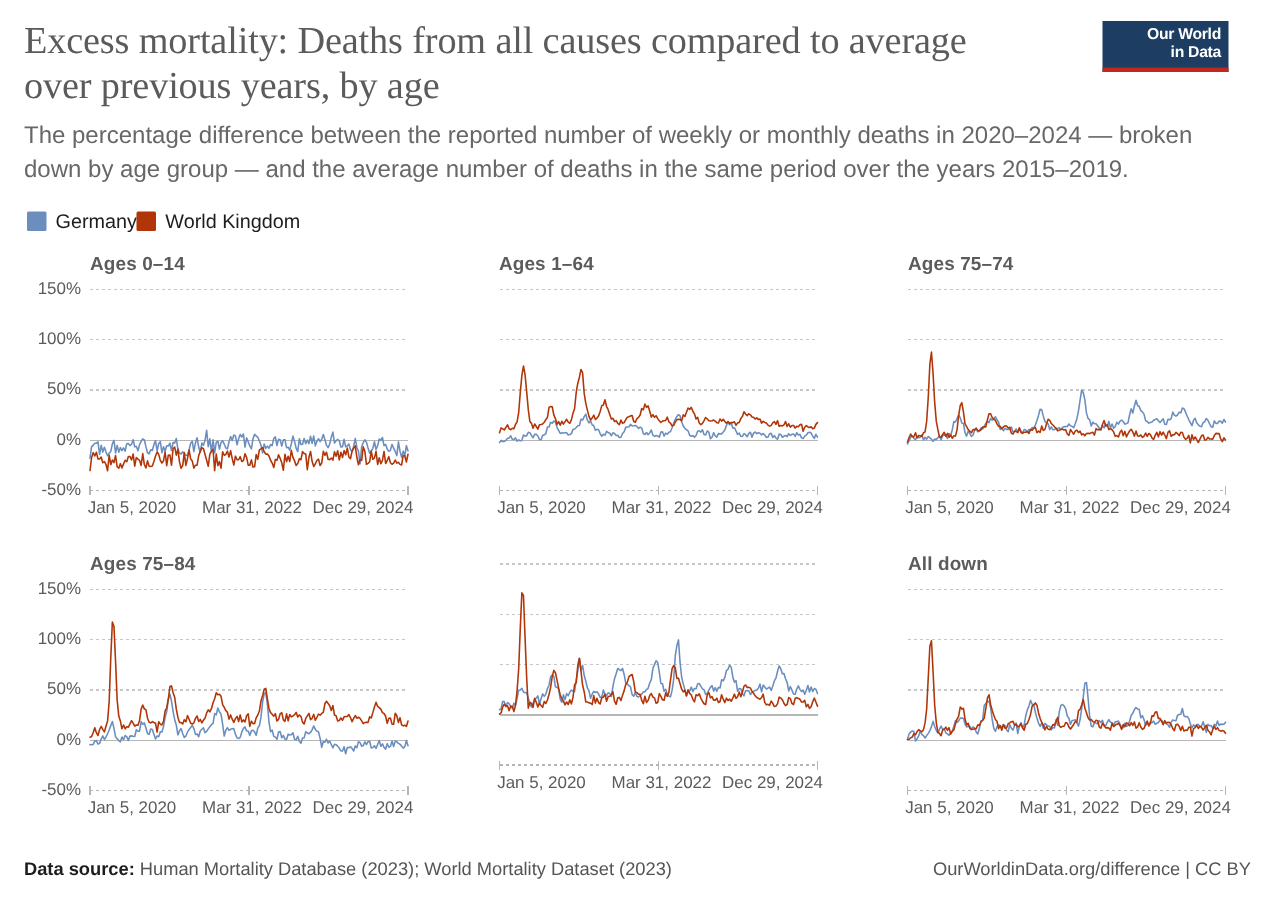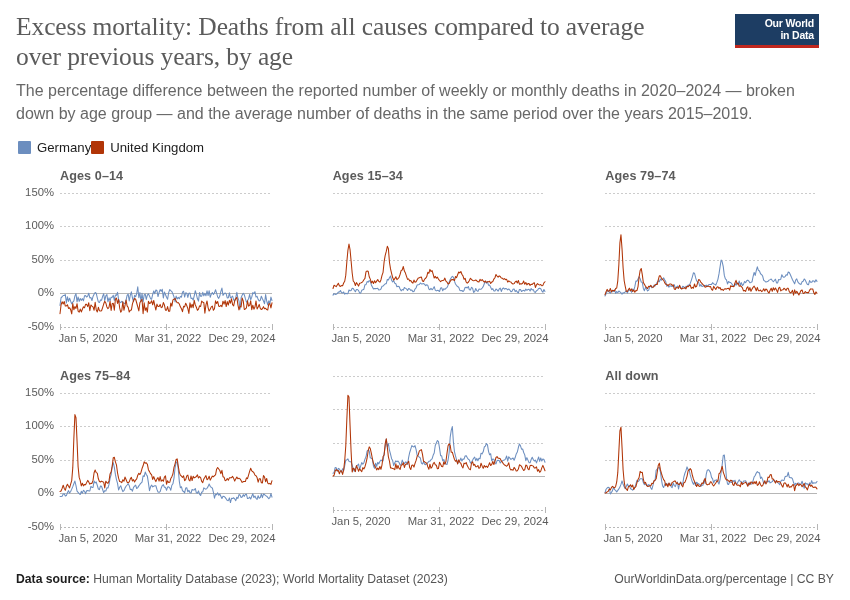--- a/index.html
+++ b/index.html
@@ -207,21 +207,21 @@
     </div>
   </div>
 
   <div class="legend" id="legend">
       <div class="legend-item">
         <span class="legend-swatch" style="background: rgb(108, 142, 191);"></span>
         <span class="legend-label">Germany</span>
       </div>
       <div class="legend-item">
         <span class="legend-swatch" style="background: rgb(177, 53, 7);"></span>
-        <span class="legend-label">United Kingdom</span>
+        <span class="legend-label">World Kingdom</span>
       </div>
     </div>
 
   <div class="panels" id="panels">
       <div class="panel">
         <div class="panel-title">Ages 0–14</div>
         <div class="panel-plot">
           <svg width="272" height="168" viewBox="0 0 272 168">
             <line x1="44" x2="256" y1="142" y2="142" class="gridline"></line>
             <text x="38" y="142" class="ytick-label">-50%</text>
@@ -239,42 +239,42 @@
             <line x1="44" x2="44" y1="139" y2="145" class="axistick"></line>
             <text x="72" y="157" class="xtick-label">Jan 5, 2020</text>
             <line x1="150" x2="150" y1="139" y2="145" class="axistick"></line>
             <text x="152" y="157" class="xtick-label">Mar 31, 2022</text>
             <line x1="256" x2="256" y1="139" y2="145" class="axistick"></line>
             <text x="226" y="157" class="xtick-label">Dec 29, 2024</text>
           </svg>
         </div>
       </div>
       <div class="panel">
-        <div class="panel-title">Ages 15–34</div>
+        <div class="panel-title">Ages 1–64</div>
         <div class="panel-plot">
           <svg width="272" height="168" viewBox="0 0 272 168">
             <line x1="44" x2="256" y1="142" y2="142" class="gridline"></line>
             <line x1="44" x2="256" y1="75" y2="75" class="gridline"></line>
             <line x1="44" x2="256" y1="41.5" y2="41.5" class="gridline"></line>
             <line x1="44" x2="256" y1="8" y2="8" class="gridline"></line>
             <line x1="44" x2="256" y1="108.5" y2="108.5" class="zeroline"></line>
             <path d="M44.00,110.10L45.07,108.62L46.13,109.36L47.20,109.26L48.26,108.60L49.33,107.14L50.39,107.09L51.46,105.51L52.52,107.81L53.59,107.97L54.65,106.95L55.72,109.15L56.78,108.28L57.85,108.78L58.91,108.63L59.98,104.98L61.05,105.77L62.11,105.43L63.18,103.16L64.24,103.47L65.31,105.31L66.37,106.81L67.44,104.56L68.50,104.51L69.57,105.64L70.63,107.95L71.70,108.12L72.76,105.32L73.83,104.80L74.89,104.18L75.96,99.68L77.03,99.66L78.09,96.57L79.16,97.16L80.22,95.64L81.29,96.41L82.35,99.90L83.42,101.96L84.48,104.00L85.55,103.60L86.61,103.63L87.68,103.45L88.74,103.39L89.81,104.99L90.87,104.70L91.94,104.07L93.01,101.27L94.07,101.04L95.14,99.99L96.20,98.85L97.27,98.64L98.33,94.48L99.40,95.03L100.46,92.76L101.53,91.03L102.59,95.14L103.66,96.96L104.72,95.63L105.79,98.21L106.85,98.79L107.92,101.81L108.98,101.24L110.05,101.51L111.12,104.05L112.18,105.83L113.25,104.48L114.31,105.13L115.38,102.49L116.44,103.37L117.51,103.86L118.57,105.48L119.64,103.52L120.70,104.01L121.77,105.36L122.83,105.13L123.90,106.62L124.96,106.50L126.03,104.00L127.10,102.80L128.16,99.91L129.23,99.66L130.29,99.49L131.36,97.96L132.42,98.96L133.49,98.86L134.55,98.61L135.62,99.30L136.68,100.60L137.75,99.77L138.81,100.38L139.88,104.08L140.94,104.67L142.01,103.34L143.08,104.81L144.14,103.61L145.21,101.65L146.27,105.15L147.34,105.91L148.40,105.35L149.47,105.63L150.53,106.50L151.60,103.05L152.66,102.80L153.73,105.70L154.79,103.73L155.86,104.42L156.92,103.29L157.99,102.66L159.06,100.20L160.12,97.10L161.19,94.53L162.25,92.71L163.32,91.35L164.38,92.20L165.45,96.16L166.51,98.96L167.58,100.53L168.64,101.49L169.71,102.19L170.77,105.20L171.84,105.84L172.90,105.41L173.97,106.55L175.04,105.31L176.10,102.50L177.17,102.23L178.23,103.05L179.30,101.53L180.36,104.73L181.43,104.98L182.49,102.32L183.56,103.14L184.62,107.46L185.69,106.49L186.75,103.43L187.82,105.65L188.88,106.43L189.95,104.10L191.02,104.23L192.08,104.23L193.15,103.03L194.21,101.69L195.28,98.72L196.34,96.03L197.41,98.27L198.47,96.80L199.54,100.29L200.60,100.12L201.67,102.33L202.73,104.60L203.80,103.66L204.86,105.87L205.93,105.99L206.99,104.04L208.06,104.81L209.13,106.17L210.19,103.96L211.26,103.17L212.32,106.44L213.39,103.75L214.45,102.99L215.52,104.09L216.58,103.47L217.65,103.84L218.71,104.94L219.78,103.97L220.84,105.05L221.91,106.68L222.97,106.38L224.04,104.16L225.11,103.92L226.17,106.61L227.24,105.42L228.30,107.00L229.37,107.88L230.43,104.43L231.50,104.61L232.56,106.53L233.63,105.70L234.69,105.33L235.76,106.09L236.82,104.10L237.89,105.30L238.95,104.52L240.02,104.28L241.09,105.94L242.15,103.46L243.22,104.99L244.28,104.61L245.35,106.91L246.41,107.38L247.48,105.73L248.54,105.11L249.61,103.49L250.67,103.14L251.74,103.67L252.80,105.81L253.87,107.23L254.93,104.52L256.00,106.41" class="series-path" stroke="#6c8ebf"></path>
             <path d="M44.00,103.49L45.07,100.25L46.13,100.90L47.20,101.65L48.26,99.95L49.33,98.21L50.39,100.82L51.46,101.46L52.52,100.55L53.59,100.82L54.65,98.01L55.72,96.28L56.78,90.13L57.85,76.75L58.91,65.33L59.98,59.01L61.05,64.72L62.11,76.06L63.18,87.96L64.24,95.99L65.31,97.25L66.37,100.47L67.44,97.63L68.50,99.34L69.57,101.09L70.63,98.21L71.70,97.94L72.76,97.62L73.83,96.51L74.89,94.73L75.96,93.31L77.03,86.59L78.09,86.01L79.16,86.17L80.22,91.74L81.29,94.12L82.35,97.96L83.42,96.12L84.48,98.48L85.55,95.80L86.61,97.78L87.68,96.12L88.74,94.52L89.81,96.44L90.87,97.17L91.94,94.94L93.01,90.43L94.07,87.32L95.14,76.65L96.20,70.46L97.27,66.46L98.33,61.29L99.40,63.60L100.46,77.29L101.53,83.95L102.59,88.39L103.66,92.57L104.72,95.09L105.79,93.67L106.85,91.74L107.92,94.64L108.98,93.71L110.05,92.37L111.12,89.26L112.18,85.42L113.25,84.95L114.31,81.52L115.38,86.03L116.44,88.10L117.51,91.37L118.57,94.39L119.64,93.87L120.70,96.07L121.77,95.44L122.83,97.26L123.90,98.12L124.96,95.07L126.03,97.21L127.10,96.76L128.16,94.82L129.23,93.10L130.29,92.79L131.36,92.25L132.42,92.04L133.49,96.05L134.55,96.45L135.62,94.14L136.68,93.28L137.75,91.64L138.81,87.33L139.88,88.24L140.94,84.40L142.01,86.58L143.08,85.57L144.14,89.17L145.21,93.06L146.27,91.38L147.34,93.21L148.40,92.13L149.47,94.08L150.53,95.48L151.60,96.68L152.66,95.67L153.73,95.45L154.79,95.31L155.86,93.10L156.92,96.18L157.99,97.06L159.06,98.94L160.12,98.57L161.19,96.34L162.25,94.87L163.32,94.52L164.38,94.63L165.45,95.55L166.51,91.48L167.58,92.66L168.64,89.78L169.71,86.99L170.77,87.98L171.84,86.54L172.90,89.18L173.97,90.88L175.04,94.26L176.10,93.26L177.17,96.99L178.23,98.15L179.30,97.28L180.36,95.39L181.43,93.30L182.49,94.36L183.56,95.44L184.62,95.65L185.69,95.52L186.75,95.04L187.82,95.76L188.88,96.77L189.95,97.03L191.02,94.33L192.08,95.77L193.15,94.52L194.21,95.95L195.28,97.16L196.34,96.02L197.41,97.37L198.47,96.69L199.54,96.74L200.60,96.19L201.67,98.55L202.73,96.92L203.80,96.63L204.86,94.07L205.93,92.72L206.99,89.53L208.06,91.04L209.13,92.08L210.19,90.86L211.26,91.56L212.32,92.95L213.39,93.23L214.45,94.32L215.52,93.58L216.58,94.72L217.65,94.33L218.71,97.09L219.78,95.87L220.84,96.65L221.91,96.93L222.97,98.44L224.04,99.06L225.11,98.63L226.17,96.91L227.24,96.07L228.30,97.94L229.37,95.42L230.43,99.21L231.50,98.66L232.56,98.99L233.63,98.21L234.69,96.05L235.76,99.31L236.82,97.48L237.89,99.83L238.95,98.61L240.02,98.61L241.09,100.39L242.15,99.23L243.22,99.45L244.28,98.22L245.35,97.80L246.41,102.48L247.48,99.84L248.54,98.65L249.61,99.63L250.67,100.03L251.74,99.46L252.80,100.78L253.87,100.40L254.93,97.90L256.00,96.73" class="series-path" stroke="#b13507"></path>
             <line x1="44" x2="256" y1="142" y2="142" class="axisline"></line>
             <line x1="44" x2="44" y1="139" y2="145" class="axistick"></line>
             <text x="72" y="157" class="xtick-label">Jan 5, 2020</text>
             <line x1="150" x2="150" y1="139" y2="145" class="axistick"></line>
             <text x="152" y="157" class="xtick-label">Mar 31, 2022</text>
             <line x1="256" x2="256" y1="139" y2="145" class="axistick"></line>
             <text x="226" y="157" class="xtick-label">Dec 29, 2024</text>
           </svg>
         </div>
       </div>
       <div class="panel">
-        <div class="panel-title">Ages 79–74</div>
+        <div class="panel-title">Ages 75–74</div>
         <div class="panel-plot">
           <svg width="272" height="168" viewBox="0 0 272 168">
             <line x1="44" x2="256" y1="142" y2="142" class="gridline"></line>
             <line x1="44" x2="256" y1="75" y2="75" class="gridline"></line>
             <line x1="44" x2="256" y1="41.5" y2="41.5" class="gridline"></line>
             <line x1="44" x2="256" y1="8" y2="8" class="gridline"></line>
             <line x1="44" x2="256" y1="108.5" y2="108.5" class="zeroline"></line>
             <path d="M44.00,110.99L45.07,108.77L46.13,106.38L47.20,105.62L48.26,107.24L49.33,108.16L50.39,105.97L51.46,106.81L52.52,106.45L53.59,104.86L54.65,108.37L55.72,106.49L56.78,107.77L57.85,105.98L58.91,106.86L59.98,107.73L61.05,109.20L62.11,107.67L63.18,107.95L64.24,106.89L65.31,105.71L66.37,108.11L67.44,105.53L68.50,104.95L69.57,105.22L70.63,107.33L71.70,104.05L72.76,105.30L73.83,101.64L74.89,96.03L75.96,96.32L77.03,94.10L78.09,91.64L79.16,93.64L80.22,97.03L81.29,97.40L82.35,103.43L83.42,105.71L84.48,102.35L85.55,104.05L86.61,105.97L87.68,105.08L88.74,101.91L89.81,100.96L90.87,102.87L91.94,102.14L93.01,100.17L94.07,100.99L95.14,99.19L96.20,97.23L97.27,95.69L98.33,96.81L99.40,94.04L100.46,95.17L101.53,94.07L102.59,92.88L103.66,94.76L104.72,96.51L105.79,101.26L106.85,100.01L107.92,102.16L108.98,100.58L110.05,101.27L111.12,101.37L112.18,101.25L113.25,99.70L114.31,103.00L115.38,102.87L116.44,100.93L117.51,102.85L118.57,100.64L119.64,102.52L120.70,103.66L121.77,101.32L122.83,101.69L123.90,103.20L124.96,101.32L126.03,101.66L127.10,99.99L128.16,100.48L129.23,98.37L130.29,95.34L131.36,91.78L132.42,87.84L133.49,88.22L134.55,92.45L135.62,95.83L136.68,96.99L137.75,97.61L138.81,101.32L139.88,99.62L140.94,101.55L142.01,101.34L143.08,100.63L144.14,100.76L145.21,100.09L146.27,101.53L147.34,100.00L148.40,99.43L149.47,99.40L150.53,99.36L151.60,97.67L152.66,98.87L153.73,99.25L154.79,100.14L155.86,97.39L156.92,94.31L157.99,88.89L159.06,81.81L160.12,74.97L161.19,76.84L162.25,81.60L163.32,90.40L164.38,93.97L165.45,94.92L166.51,98.99L167.58,96.43L168.64,97.48L169.71,97.51L170.77,98.81L171.84,100.51L172.90,101.18L173.97,98.60L175.04,100.24L176.10,97.77L177.17,99.39L178.23,95.92L179.30,100.22L180.36,97.66L181.43,100.53L182.49,99.35L183.56,96.52L184.62,97.70L185.69,95.77L186.75,95.07L187.82,96.01L188.88,97.81L189.95,97.40L191.02,96.81L192.08,91.51L193.15,87.48L194.21,90.39L195.28,85.66L196.34,81.79L197.41,85.32L198.47,85.98L199.54,88.76L200.60,89.55L201.67,91.09L202.73,95.38L203.80,95.99L204.86,97.09L205.93,96.65L206.99,96.32L208.06,95.13L209.13,94.63L210.19,94.07L211.26,95.47L212.32,96.74L213.39,95.47L214.45,94.21L215.52,97.89L216.58,97.99L217.65,94.49L218.71,94.84L219.78,94.09L220.84,89.72L221.91,91.75L222.97,92.42L224.04,91.66L225.11,89.73L226.17,90.26L227.24,86.97L228.30,87.43L229.37,89.77L230.43,92.31L231.50,94.70L232.56,96.82L233.63,98.83L234.69,95.12L235.76,93.90L236.82,96.86L237.89,98.22L238.95,99.09L240.02,99.39L241.09,96.71L242.15,96.17L243.22,93.97L244.28,95.13L245.35,97.48L246.41,99.49L247.48,99.80L248.54,95.61L249.61,97.25L250.67,97.34L251.74,95.71L252.80,95.92L253.87,97.11L254.93,94.69L256.00,96.36" class="series-path" stroke="#6c8ebf"></path>
             <path d="M44.00,109.72L45.07,106.69L46.13,104.36L47.20,106.16L48.26,106.14L49.33,103.51L50.39,106.91L51.46,105.37L52.52,105.49L53.59,106.02L54.65,103.53L55.72,102.98L56.78,95.83L57.85,79.66L58.91,57.87L59.98,49.68L61.05,64.13L62.11,82.98L63.18,95.76L64.24,101.31L65.31,106.27L66.37,106.50L67.44,104.61L68.50,103.18L69.57,105.85L70.63,103.88L71.70,106.50L72.76,104.93L73.83,107.19L74.89,105.55L75.96,105.69L77.03,101.55L78.09,92.02L79.16,85.40L80.22,83.43L81.29,89.60L82.35,97.57L83.42,99.36L84.48,101.35L85.55,102.46L86.61,103.54L87.68,101.35L88.74,101.57L89.81,100.37L90.87,102.09L91.94,102.30L93.01,101.52L94.07,99.75L95.14,99.55L96.20,99.58L97.27,94.94L98.33,90.83L99.40,90.87L100.46,93.31L101.53,94.47L102.59,95.15L103.66,97.62L104.72,99.24L105.79,99.23L106.85,100.80L107.92,99.63L108.98,98.91L110.05,98.96L111.12,100.41L112.18,99.86L113.25,103.91L114.31,104.43L115.38,102.34L116.44,102.64L117.51,103.45L118.57,100.24L119.64,103.25L120.70,103.96L121.77,103.16L122.83,103.11L123.90,102.71L124.96,103.92L126.03,101.30L127.10,101.79L128.16,100.59L129.23,100.00L130.29,103.41L131.36,102.40L132.42,103.22L133.49,99.00L134.55,101.96L135.62,101.27L136.68,97.59L137.75,94.51L138.81,95.21L139.88,97.36L140.94,98.35L142.01,99.55L143.08,100.51L144.14,102.14L145.21,101.77L146.27,101.22L147.34,101.12L148.40,101.66L149.47,101.44L150.53,104.34L151.60,105.27L152.66,101.33L153.73,102.92L154.79,104.47L155.86,102.32L156.92,101.77L157.99,103.37L159.06,102.47L160.12,104.93L161.19,104.25L162.25,105.49L163.32,103.94L164.38,103.77L165.45,104.10L166.51,103.43L167.58,103.20L168.64,105.11L169.71,100.75L170.77,101.52L171.84,101.40L172.90,101.62L173.97,98.00L175.04,95.32L176.10,98.94L177.17,98.21L178.23,101.29L179.30,100.74L180.36,101.50L181.43,102.93L182.49,105.89L183.56,105.42L184.62,106.32L185.69,103.18L186.75,101.75L187.82,105.48L188.88,102.58L189.95,106.27L191.02,104.12L192.08,102.35L193.15,101.18L194.21,102.96L195.28,105.74L196.34,102.41L197.41,105.67L198.47,105.81L199.54,104.98L200.60,106.58L201.67,105.85L202.73,103.70L203.80,105.94L204.86,103.97L205.93,104.74L206.99,106.97L208.06,108.03L209.13,105.25L210.19,103.21L211.26,106.23L212.32,102.76L213.39,105.09L214.45,103.07L215.52,105.03L216.58,107.40L217.65,103.24L218.71,102.24L219.78,105.89L220.84,104.92L221.91,104.83L222.97,103.27L224.04,104.10L225.11,105.40L226.17,103.27L227.24,103.30L228.30,106.58L229.37,107.88L230.43,107.27L231.50,105.26L232.56,110.25L233.63,104.87L234.69,108.15L235.76,106.33L236.82,108.12L237.89,110.00L238.95,107.79L240.02,105.50L241.09,105.00L242.15,108.40L243.22,108.20L244.28,106.54L245.35,107.58L246.41,107.61L247.48,107.73L248.54,105.38L249.61,103.90L250.67,104.08L251.74,104.00L252.80,107.63L253.87,109.44L254.93,106.88L256.00,108.28" class="series-path" stroke="#b13507"></path>
             <line x1="44" x2="256" y1="142" y2="142" class="axisline"></line>
@@ -355,17 +355,17 @@
         </div>
       </div>
     </div>
 
   <div class="footer">
     <div class="footer-top">
       <div>
         <b>Data source:</b>
         <span>Human Mortality Database (2023); World Mortality Dataset (2023)</span>
       </div>
-      <div class="footer-right">OurWorldinData.org/percentage | CC BY</div>
+      <div class="footer-right">OurWorldinData.org/difference | CC BY</div>
     </div>
   </div>
 
 </div>
 
 </body></html>

